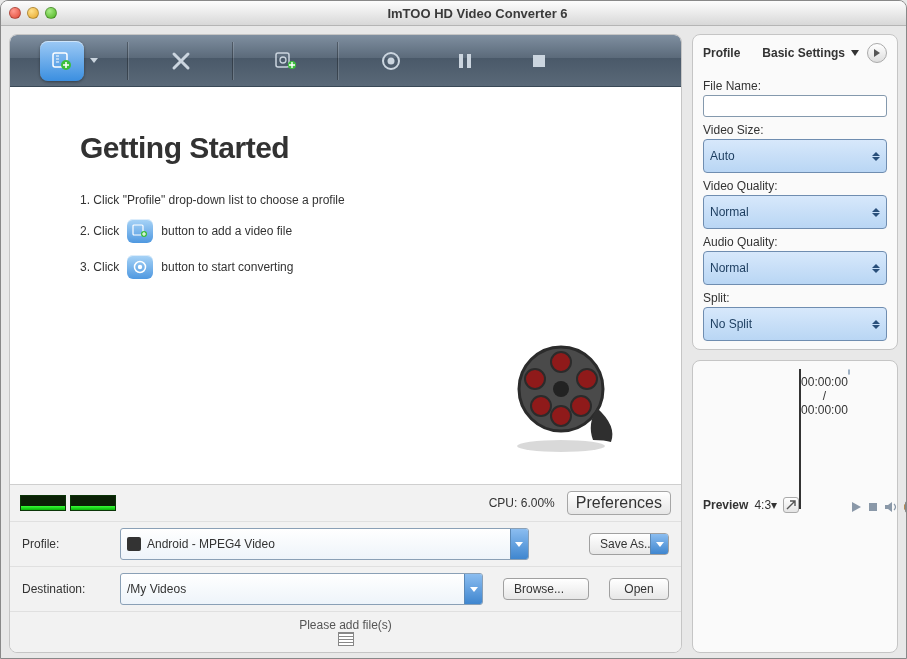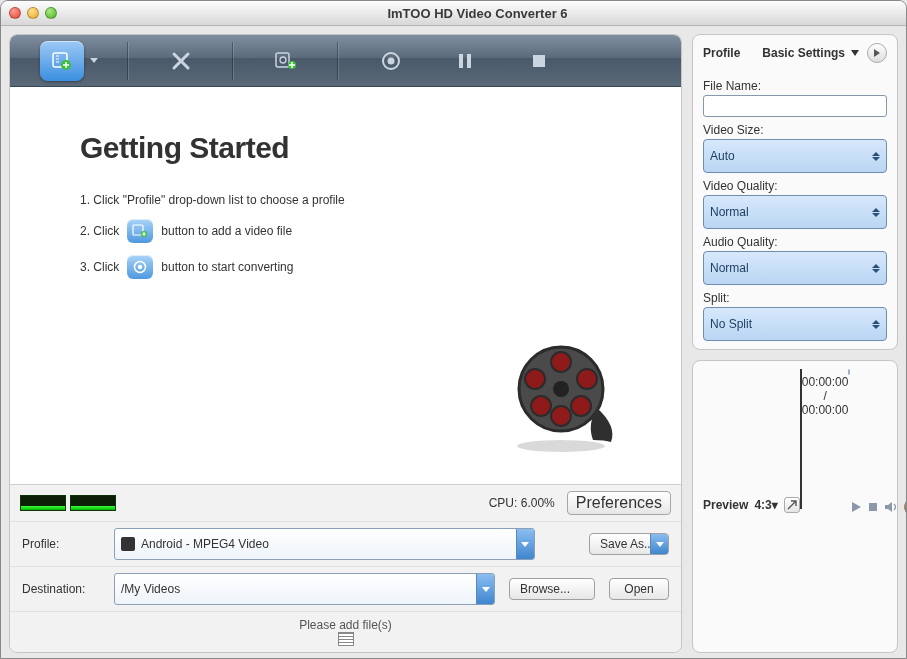--- a/index.html
+++ b/index.html
@@ -95,21 +95,21 @@
   gap: 12px;
 }
 .cpu-bars { display:flex; gap:4px; }
 .cpu-bar { width: 46px; height: 16px; background: #0b2006; border: 1px solid #0b3508; position: relative; overflow:hidden;}
 .cpu-bar .fill { position:absolute; bottom:0; left:0; width:100%; height:30%; background: linear-gradient(#36ff36,#0ab40a); }
 .cpu-text { margin-left: auto; color:#333; }
 .pref-btn {
   border: 1px solid #a6a6a6; border-radius: 4px; padding: 2px 8px; background: linear-gradient(#fff,#e6e6e6); font-size: 16px; color:#333;
 }
 
-.formrow { display:flex; align-items:center; gap:14px; padding: 6px 12px; background:#f2f2f2; border-top:1px solid #e0e0e0;}
+.formrow { display:flex; align-items:center; gap:20px; padding: 6px 12px; background:#f2f2f2; border-top:1px solid #e0e0e0;}
 .formrow .lab { width: 78px; color:#333; }
 .sel, .txt {
   flex:1; height:32px; border:1px solid #8aa0b6; border-radius:3px;
   background: linear-gradient(#fff,#eef4fa); padding: 0 6px; display:flex; align-items:center; position:relative; font-size:12px; color:#333;
 }
 .sel .arrow, .smallbtn .arrow {
   position:absolute; right:0; top:0; bottom:0; width:18px;
   background: linear-gradient(#8bbdf0,#3f86cf); border-left:1px solid #5a88b6;
   display:flex; align-items:center; justify-content:center; border-radius: 0 2px 2px 0;
 }
@@ -135,21 +135,21 @@
 .round-btn { width:20px; height:20px; border-radius:50%; border:1px solid #aaa; background:linear-gradient(#fff,#ddd); display:flex; align-items:center; justify-content:center; margin-left:auto;}
 .round-btn::after{content:"";width:0;height:0;border-top:4px solid transparent;border-bottom:4px solid transparent;border-left:6px solid #555;}
 .plab { font-size:12px; color:#333; margin:6px 0 2px; }
 .pinput { height:22px; border:1px solid #8499ad; border-radius:3px; background:#fff; width:100%; padding:0 6px; font-size:12px; }
 .psel { position:relative; height:34px; border:1px solid #6f8db0; border-radius:4px; background:linear-gradient(#d7e8fb,#b9d6f4); width:100%; padding:0 6px; font-size:12px; color:#1b3c5e; display:flex; align-items:center;}
 .psel .par { position:absolute; right:2px; top:0; bottom:0; width:16px; display:flex; flex-direction:column; align-items:center; justify-content:center; gap:1px;}
 .psel .par::before{content:"";border-left:4px solid transparent;border-right:4px solid transparent;border-bottom:4px solid #294f7a;}
 .psel .par::after{content:"";border-left:4px solid transparent;border-right:4px solid transparent;border-top:4px solid #294f7a;}
 
 .preview-head{display:flex;align-items:center;gap:6px;font-weight:bold;color:#333;margin-bottom:4px;}
-.preview-head .sp{margin-left:auto;font-weight:bold;}
+.preview-head .sp{margin-left:auto;font-weight:normal;}
 .popout{width:16px;height:16px;border:1px solid #aaa;border-radius:3px;background:linear-gradient(#fff,#e4e4e4);display:flex;align-items:center;justify-content:center;}
 .preview-vid{width:100%;height:140px;background:#000;border:1px solid #333;}
 .timecode{text-align:center;font-size:12px;color:#333;margin:6px 0;}
 .progress{height:6px;background:linear-gradient(#cfd9e4,#b7c4d3);border-radius:3px;border:1px solid #9fb1c4;margin-bottom:6px;position:relative;}
 .pv-ctrls{display:flex;align-items:center;gap:6px;}
 .pv-ctrls .ic{color:#8a98a8;display:flex;align-items:center;}
 .vol-track{flex:1;height:6px;background:#d6b088;border-radius:3px;position:relative;border:1px solid #b68a52;}
 .vol-track .knob{position:absolute;left:32%;top:-4px;width:10px;height:12px;background:linear-gradient(#fff,#cfcfcf);border:1px solid #888;border-radius:2px;}
 .pv-ctrls .ric { color:#4a72a3; }
 

